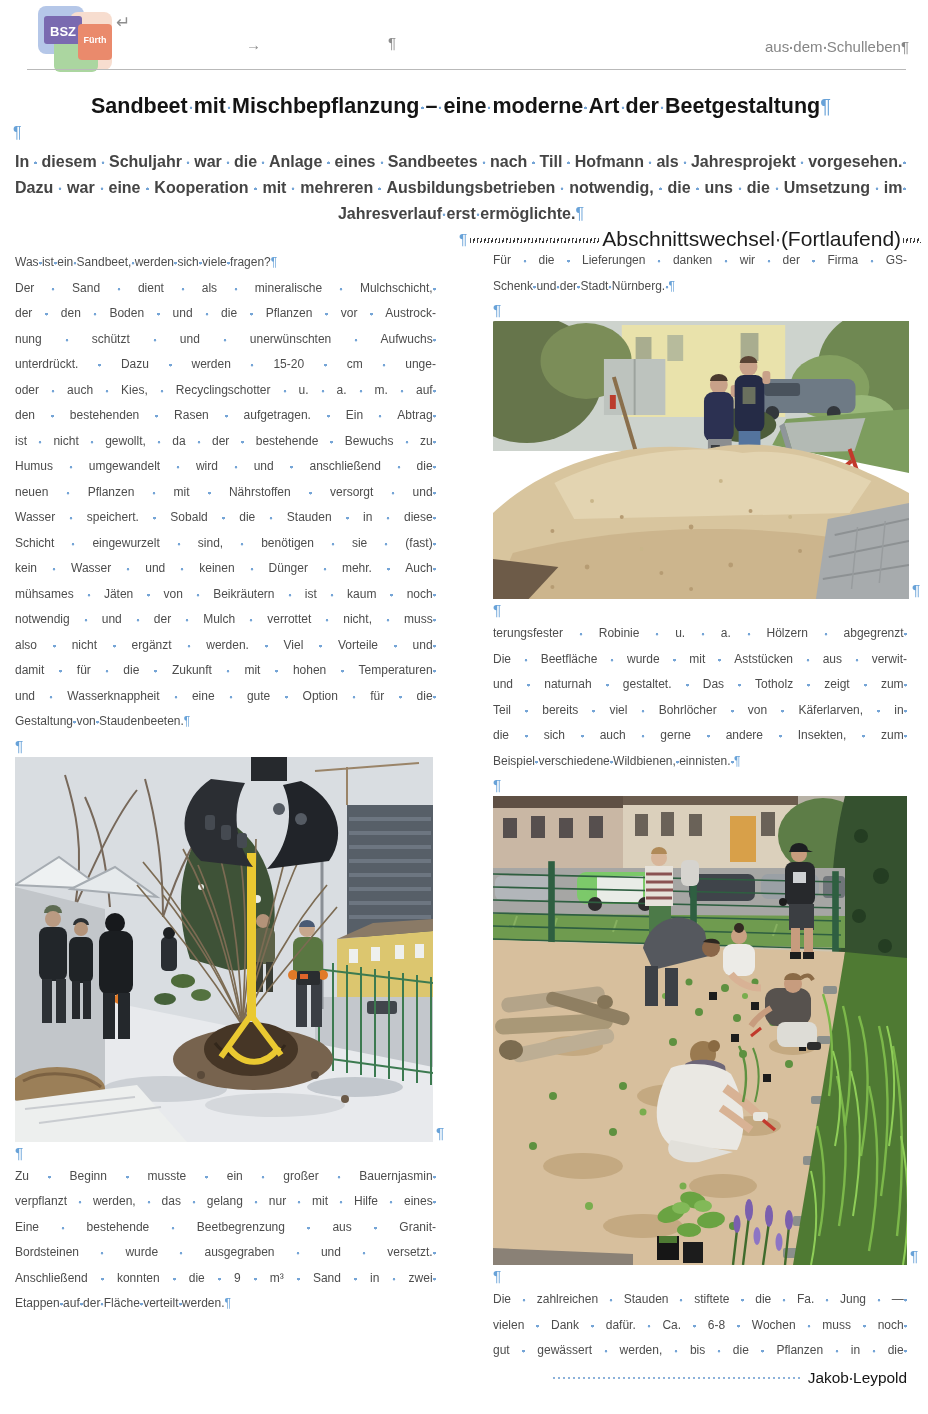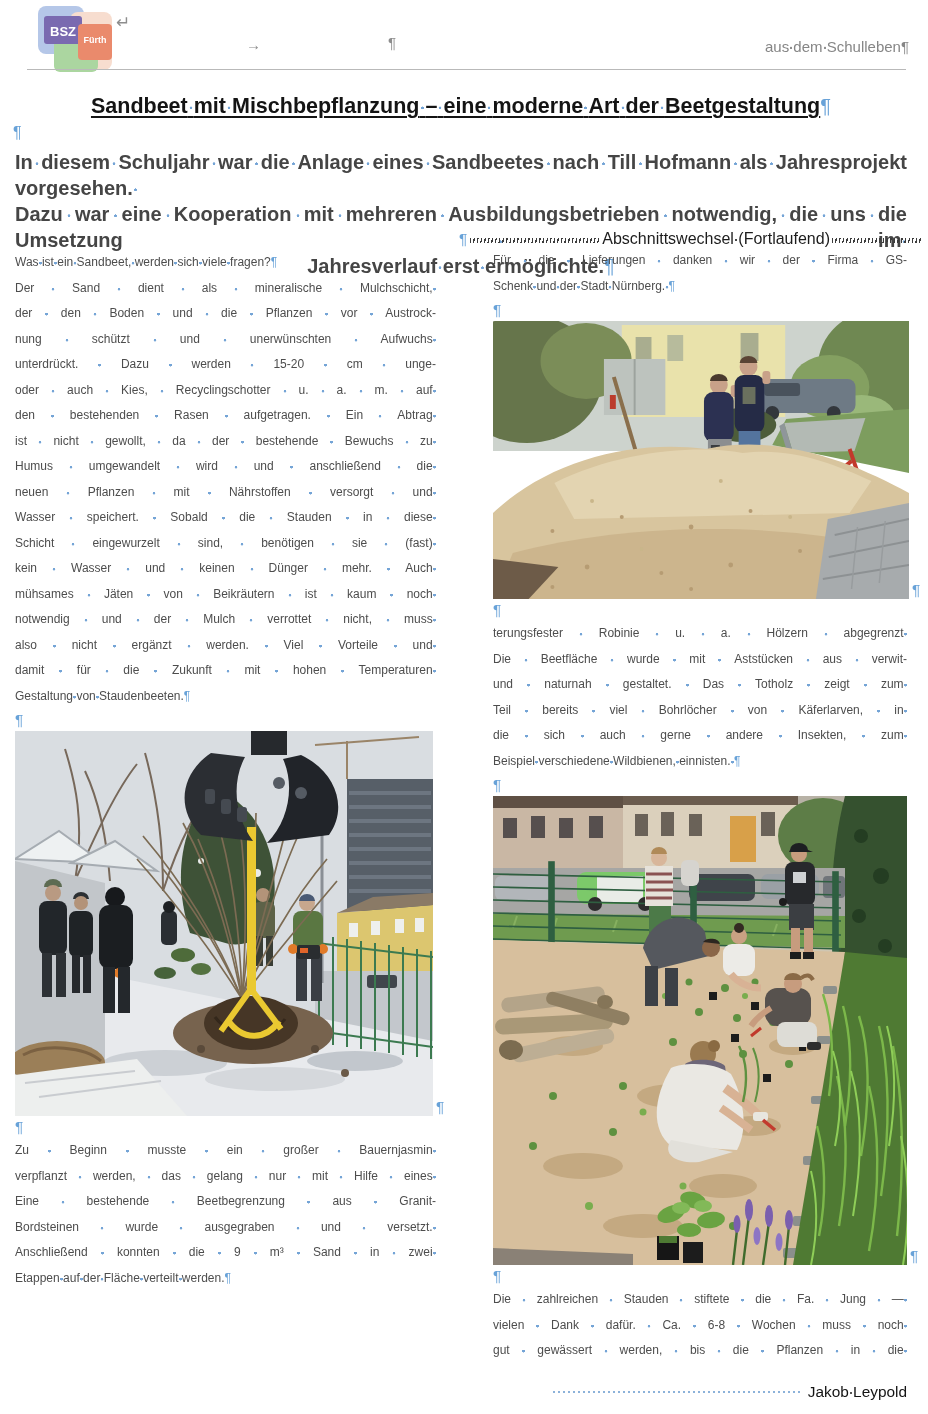--- a/index.html
+++ b/index.html
@@ -15,43 +15,43 @@
   .pline{height:22px;line-height:22px;font-size:15.4px}
   
   .hdr-mark{position:absolute;color:#8d8d8d;font-size:15px}
   .hdr-right{position:absolute;right:19px;top:38px;font-size:15px;color:#868686;white-space:nowrap}
   .hdr-right .pm{color:#868686}
   .hdr-right .sp{background:radial-gradient(circle at 50% 58%, #8f8f8f 1.1px, transparent 1.5px)}
   .hdr-rule{position:absolute;left:27px;right:22px;top:69px;height:1px;background:#b9b9b9}
   
   .title-row{position:absolute;left:15px;top:91px;width:892px;text-align:center;
              font-size:21.5px;font-weight:700;color:#141414;line-height:30px}
-  .title-row .u{text-decoration:underline;text-decoration-thickness:2px;text-underline-offset:3px}
+  .title-row .u{text-decoration-thickness:2px;text-underline-offset:3px}
   .title-row .pm{font-size:20px}
   .under-title-p{position:absolute;left:13px;top:124px;font-size:16px}
   
   .intro{position:absolute;left:15px;top:149px;width:892px}
-  .intro .ln{font-size:20px;font-weight:700;color:#454545;line-height:26px}
+  .intro .ln{font-size:16px;font-weight:700;color:#454545;line-height:26px}
   .intro .ln.last{text-align:left;text-align-last:center}
   
   .secbreak{position:absolute;left:459px;top:228px;width:462px;display:flex;align-items:center;height:21px}
   .secbreak .pm{font-size:15.4px;margin-right:3px}
   .sq{height:5px;background:repeating-linear-gradient(100deg,#3c3c3c 0 1.3px,transparent 1.3px 3.6px);margin-top:3px}
   .sq1{width:130px}.sq2{flex:1}
-  .secbreak .lbl{font-size:16px;color:#1c1c1c;white-space:nowrap;padding:0 2px}
+  .secbreak .lbl{font-size:21px;color:#1c1c1c;white-space:nowrap;padding:0 2px}
   .secbreak .sp{background:radial-gradient(circle at 50% 58%, #454545 1.1px, transparent 1.4px)}
   
   .col{position:absolute}
   .col-left{left:15px;top:250px;width:421px}
   .col-right{left:493px;top:248px;width:414px}
   .photo-line{display:flex;align-items:flex-end;gap:3px}
   .photo-line .pm{font-size:15.4px;line-height:18px}
   .photo-line svg{display:block;flex:0 0 auto}
   
-  .author-row{display:flex;align-items:baseline;justify-content:flex-end;margin-top:19px;height:21px}
+  .author-row{display:flex;align-items:baseline;justify-content:flex-end;margin-top:5px;height:21px}
   .leader{flex:0 0 250px;height:2px;margin-right:5px;transform:translateY(-4px);
           background:repeating-linear-gradient(90deg,#8cb2da 0 2px,transparent 2px 5px)}
   .author{font-size:15.4px;color:#141414;white-space:nowrap}
   .author .sp{background:radial-gradient(circle at 50% 58%, #555 1.1px, transparent 1.4px)}
 </style>
 </head>
 <body>
 
 <svg class="abs" style="left:34px;top:4px" width="82" height="74" viewBox="0 0 82 74">
   <rect x="4" y="2" width="46" height="48" rx="8" fill="#b5c7e8"></rect>
@@ -98,20 +98,21 @@
       <div class="ln">ist<span class="sp"> </span>nicht<span class="sp"> </span>gewollt,<span class="sp"> </span>da<span class="sp"> </span>der<span class="sp"> </span>bestehende<span class="sp"> </span>Bewuchs<span class="sp"> </span>zu<span class="sp">&nbsp;</span></div>
       <div class="ln">Humus<span class="sp"> </span>umgewandelt<span class="sp"> </span>wird<span class="sp"> </span>und<span class="sp"> </span>anschließend<span class="sp"> </span>die<span class="sp">&nbsp;</span></div>
       <div class="ln">neuen<span class="sp"> </span>Pflanzen<span class="sp"> </span>mit<span class="sp"> </span>Nährstoffen<span class="sp"> </span>versorgt<span class="sp"> </span>und<span class="sp">&nbsp;</span></div>
       <div class="ln">Wasser<span class="sp"> </span>speichert.<span class="sp"> </span>Sobald<span class="sp"> </span>die<span class="sp"> </span>Stauden<span class="sp"> </span>in<span class="sp"> </span>diese<span class="sp">&nbsp;</span></div>
       <div class="ln">Schicht<span class="sp"> </span>eingewurzelt<span class="sp"> </span>sind,<span class="sp"> </span>benötigen<span class="sp"> </span>sie<span class="sp"> </span>(fast)<span class="sp">&nbsp;</span></div>
       <div class="ln">kein<span class="sp"> </span>Wasser<span class="sp"> </span>und<span class="sp"> </span>keinen<span class="sp"> </span>Dünger<span class="sp"> </span>mehr.<span class="sp"> </span>Auch<span class="sp">&nbsp;</span></div>
       <div class="ln">mühsames<span class="sp"> </span>Jäten<span class="sp"> </span>von<span class="sp"> </span>Beikräutern<span class="sp"> </span>ist<span class="sp"> </span>kaum<span class="sp"> </span>noch<span class="sp">&nbsp;</span></div>
       <div class="ln">notwendig<span class="sp"> </span>und<span class="sp"> </span>der<span class="sp"> </span>Mulch<span class="sp"> </span>verrottet<span class="sp"> </span>nicht,<span class="sp"> </span>muss<span class="sp">&nbsp;</span></div>
       <div class="ln">also<span class="sp"> </span>nicht<span class="sp"> </span>ergänzt<span class="sp"> </span>werden.<span class="sp"> </span>Viel<span class="sp"> </span>Vorteile<span class="sp"> </span>und<span class="sp">&nbsp;</span></div>
       <div class="ln">damit<span class="sp"> </span>für<span class="sp"> </span>die<span class="sp"> </span>Zukunft<span class="sp"> </span>mit<span class="sp"> </span>hohen<span class="sp"> </span>Temperaturen<span class="sp">&nbsp;</span></div>
+      <div class="ln">und<span class="sp"> </span>Wasserknappheit<span class="sp"> </span>eine<span class="sp"> </span>gute<span class="sp"> </span>Option<span class="sp"> </span>für<span class="sp"> </span>die<span class="sp">&nbsp;</span></div>
       <div class="ln last">Gestaltung<span class="sp"> </span>von<span class="sp"> </span>Staudenbeeten.<span class="pm">¶</span></div>
     </div>
   <div class="pline"><span class="pm">¶</span></div>
 
   <div class="photo-line">
     <svg width="418" height="385" viewBox="0 0 418 385" preserveAspectRatio="none">
       <rect width="418" height="385" fill="#d9dde1"></rect>
       <g stroke="#77685a" stroke-width="2" fill="none">
         <path d="M60,150 C70,90 60,50 50,18"></path>
           <path d="M60,150 C82,100 102,58 122,33"></path>

